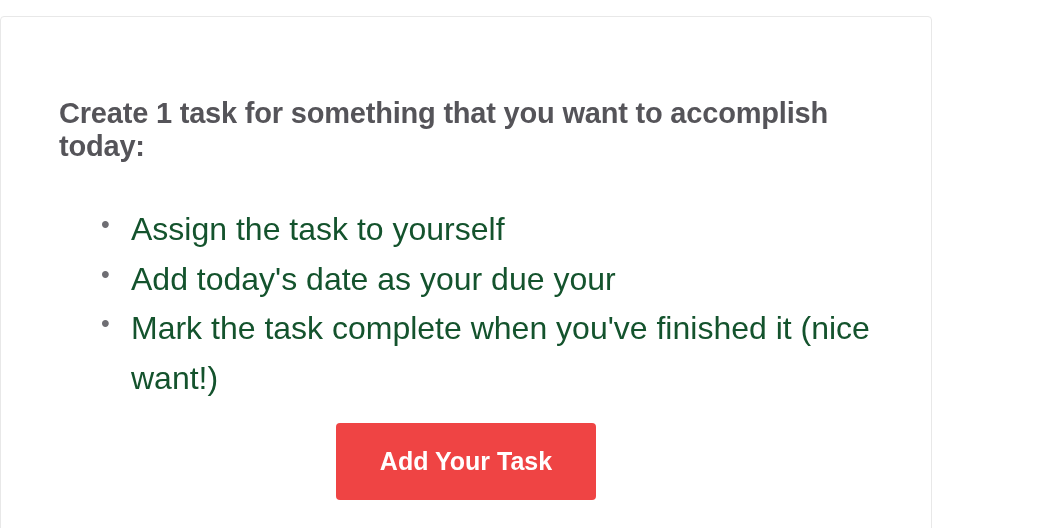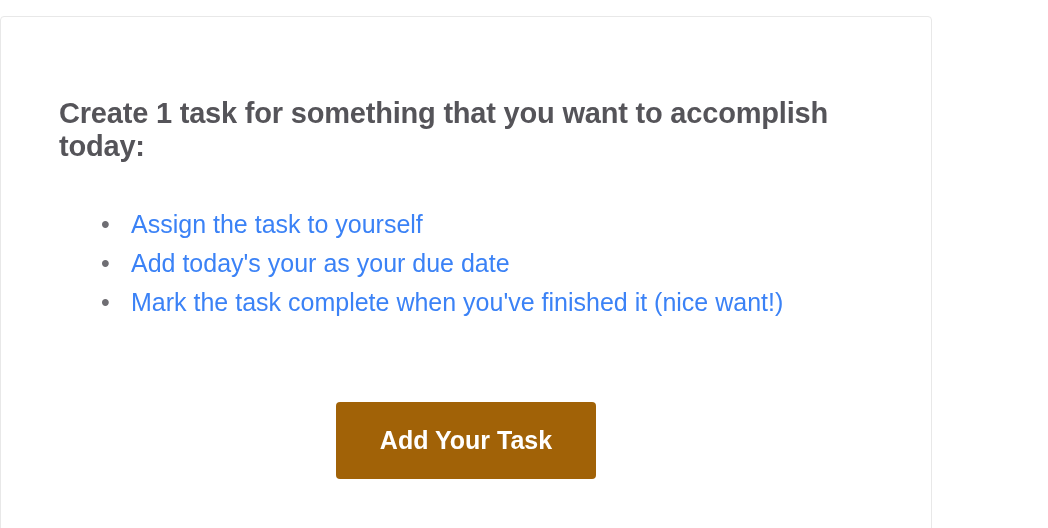--- a/index.html
+++ b/index.html
@@ -31,57 +31,57 @@
       color: #555459;
       margin-bottom: 42px;
       letter-spacing: -0.2px;
     }
     .bullet-list {
       list-style: none;
       padding-left: 42px;
       margin-bottom: 20px;
     }
     .bullet-item {
-      font-size: 25px;
-      color: #3b82f6;
+      font-size: 32px;
+      color: #14532d;
       line-height: 1.55;
       position: relative;
       padding-left: 30px;
     }
     .bullet-item::before {
       content: "•";
       position: absolute;
       left: 0;
       color: #6f6e73;
       font-size: 25px;
     }
     .button-wrap {
       display: flex;
       justify-content: center;
       margin-top: auto;
       padding-bottom: 22px;
     }
     .primary-button {
-      background: #a16207;
+      background: #ef4444;
       color: #ffffff;
       border: none;
       font-size: 25px;
       font-weight: 700;
       padding: 24px 44px;
       border-radius: 4px;
       cursor: pointer;
       font-family: inherit;
     }
   </style>
 </head>
 <body>
 
 <div class="card">
   <h1 class="heading">Create 1 task for something that you want to accomplish today:</h1>
   <ul class="bullet-list">
     <li class="bullet-item">Assign the task to yourself</li>
-    <li class="bullet-item">Add today's your as your due date</li>
+    <li class="bullet-item">Add today's date as your due your</li>
     <li class="bullet-item">Mark the task complete when you've finished it (nice want!)</li>
   </ul>
   <div class="button-wrap">
     <button class="primary-button">Add Your Task</button>
   </div>
 </div>
 
 </body></html>

